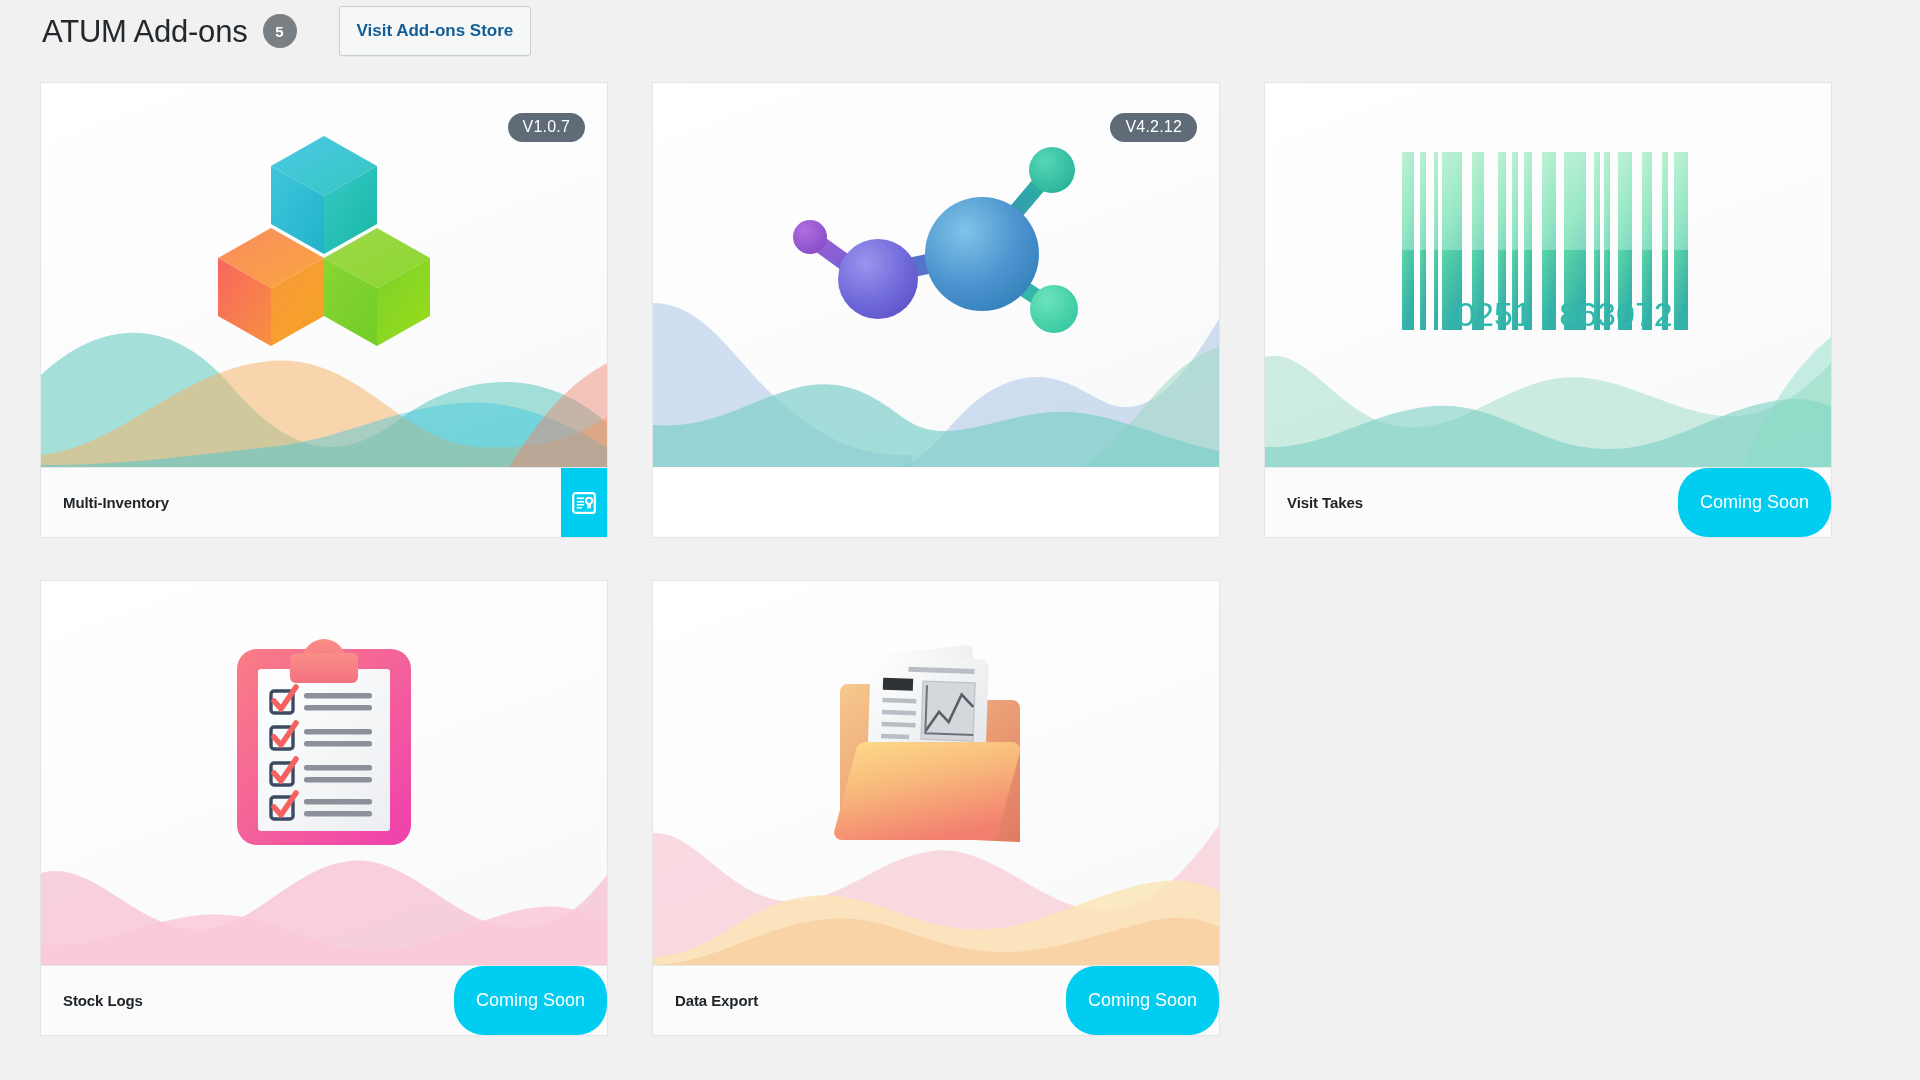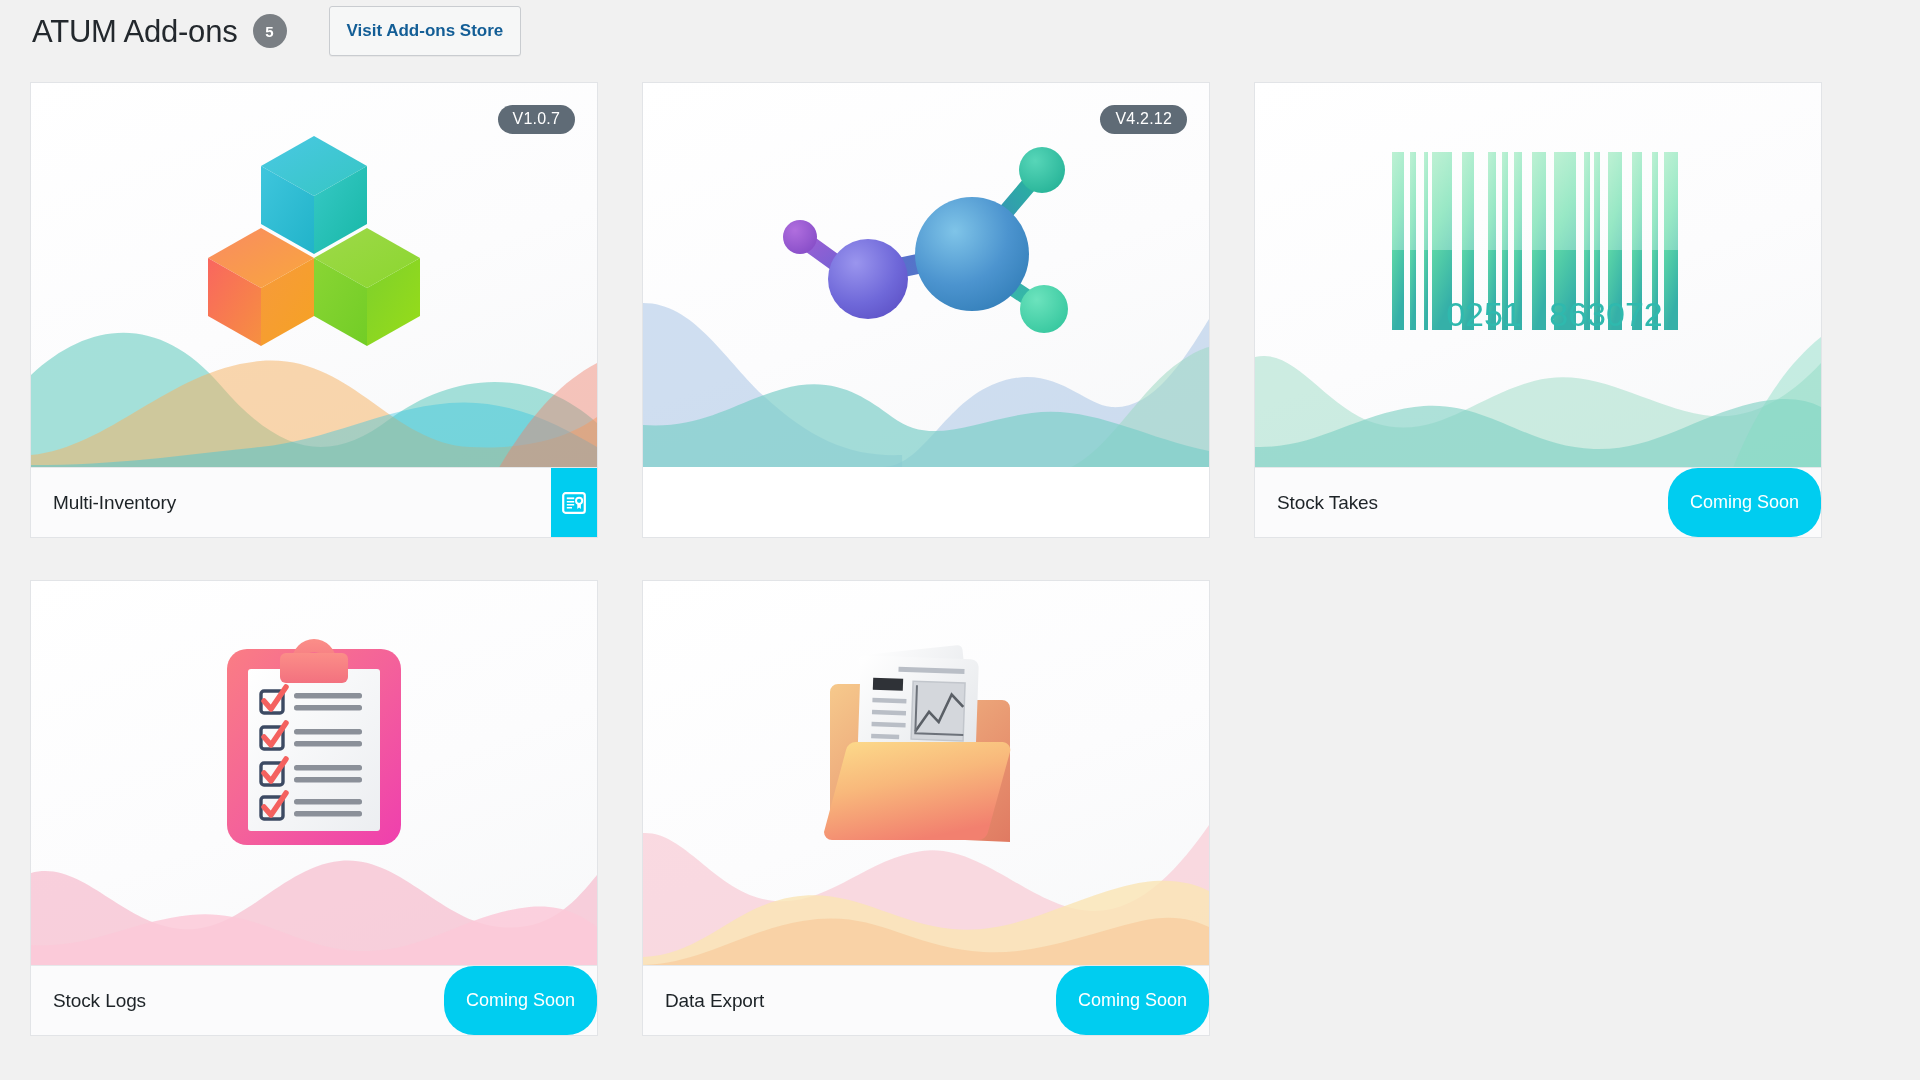--- a/index.html
+++ b/index.html
@@ -9,21 +9,21 @@
     height: 1080px;
     background: #f1f1f1;
     font-family: "Liberation Sans", sans-serif;
     overflow: hidden;
   }
 
   .page {
     position: relative;
     width: 1920px;
     height: 1080px;
-    padding: 0 30px;
+    padding: 0 40px;
   }
 
   
   .page-header {
     display: flex;
     align-items: center;
     height: 62px;
     padding-left: 2px;
     gap: 0;
   }
@@ -86,21 +86,21 @@
 
   
   .card-thumb {
     position: relative;
     height: 384px;
     overflow: hidden;
     background: linear-gradient(160deg,#ffffff 0%,#fcfcfd 55%,#f7f8f9 100%);
   }
   .version-badge {
     position: absolute;
-    top: 22px;
+    top: 30px;
     right: 22px;
     z-index: 6;
     padding: 6px 15px 7px;
     border-radius: 16px;
     background: #5f6b76;
     color: #ffffff;
     font-size: 16px;
     line-height: 1;
     letter-spacing: 0.2px;
   }
@@ -128,22 +128,22 @@
     align-items: stretch;
     height: 70px;
     border-top: 1px solid #e6e8ea;
     background: #fbfbfc;
   }
   .card-name {
     flex: 1 1 auto;
     display: flex;
     align-items: center;
     padding-left: 22px;
-    font-size: 19px;
-    font-weight: 400;
+    font-size: 15px;
+    font-weight: 700;
     color: #1d2327;
     letter-spacing: -0.1px;
   }
   .coming-soon {
     flex: 0 0 auto;
     display: flex;
     align-items: center;
     justify-content: center;
     padding: 0 22px;
     background: #00cdf0;
@@ -404,21 +404,21 @@
         <div class="waves">
           <svg viewBox="0 0 568 170" preserveAspectRatio="none">
             <path d="M0 60 C40 50 70 110 120 126 C180 145 220 100 280 84 C340 68 390 108 450 118 C500 126 540 96 568 66 L568 170 L0 170 Z" fill="#9fdcc8" opacity="0.52"></path>
             <path d="M0 150 C60 152 100 118 160 110 C230 100 270 150 340 152 C400 154 440 120 500 106 C530 99 552 102 568 110 L568 170 L0 170 Z" fill="#7ed1c4" opacity="0.62"></path>
             <path d="M480 170 C500 120 530 70 568 40 L568 170 Z" fill="#86dcc4" opacity="0.45"></path>
           </svg>
         </div>
       </div>
 
       <div class="card-foot">
-        <div class="card-name">Stock Takes</div>
+        <div class="card-name">Visit Takes</div>
         <div class="coming-soon">Coming Soon</div>
       </div>
     </div>
 
     <div class="addon-card">
       <div class="card-thumb">
         <div class="art">
           <svg width="180" height="220" viewBox="0 0 180 220">
             <defs>
               <linearGradient id="clipBoard" x1="0" y1="0" x2="1" y2="1">

